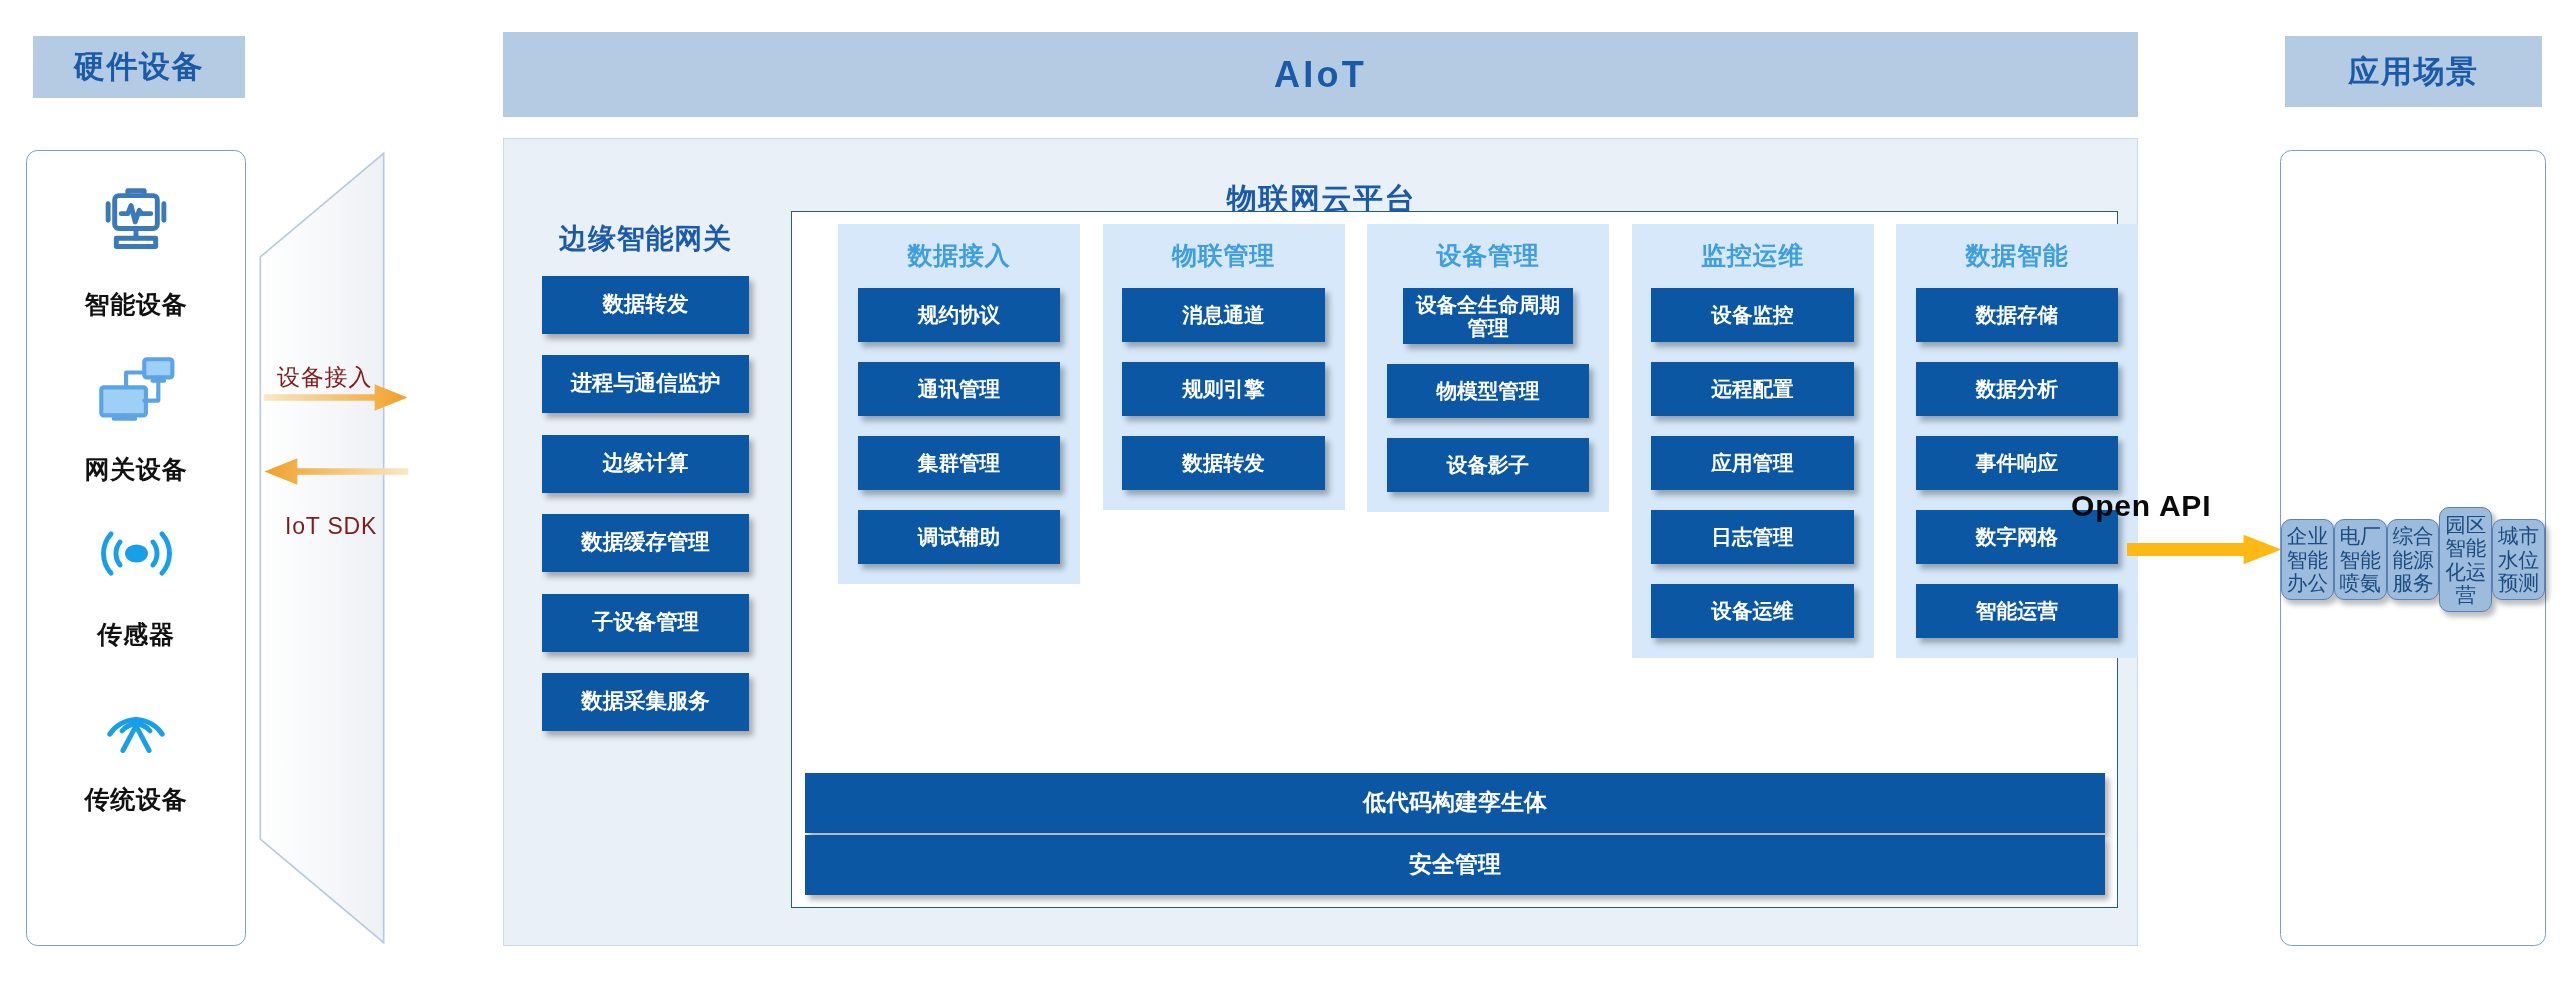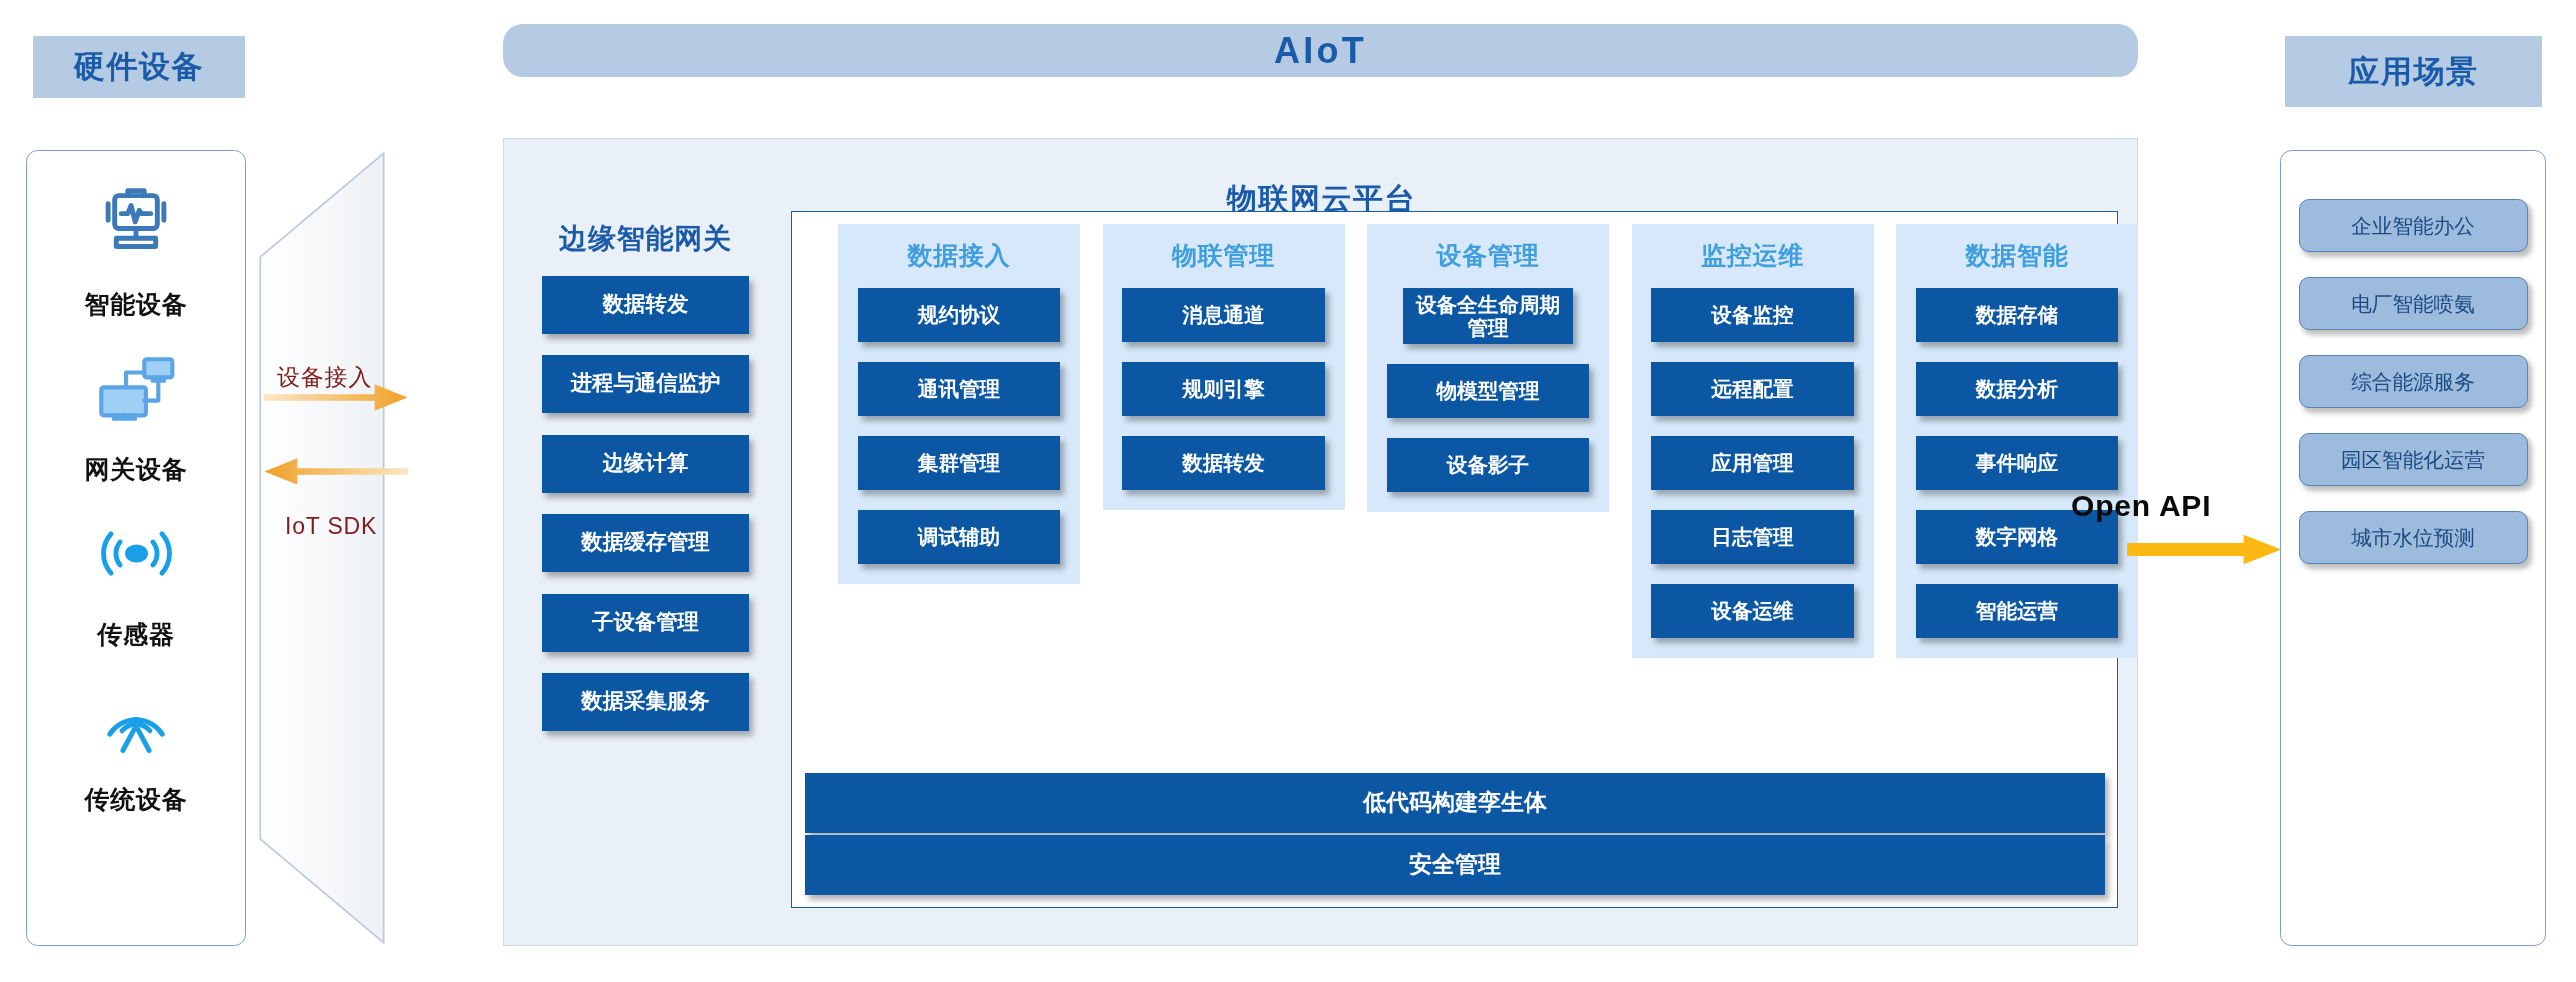--- a/index.html
+++ b/index.html
@@ -9,21 +9,21 @@
   }
   .abs{position:absolute;box-sizing:border-box;}
 
   
   .hdr-chip{
     background:#b4cbe3;color:#1a5aa8;font-weight:bold;
     display:flex;align-items:center;justify-content:center;
     letter-spacing:1.6px;
   }
   .hdr-left{left:33px;top:36px;width:212px;height:62px;font-size:31px;}
-  .hdr-center{left:503px;top:24px;width:1635px;height:53px;font-size:36px;letter-spacing:3.3px;border-radius:20px;}
+  .hdr-center{left:503px;top:32px;width:1635px;height:85px;font-size:36px;letter-spacing:3.3px;}
   .hdr-right{left:2285px;top:36px;width:257px;height:71px;font-size:31px;}
 
   
   .panel-hw{
     left:26px;top:150px;width:220px;height:796px;
     background:#ffffff;border:1.6px solid #7c9ccf;border-radius:11.5px;
     display:flex;flex-direction:column;align-items:center;justify-content:flex-start;
     padding-top:28px;
   }
   .hw-item{display:flex;flex-direction:column;align-items:center;margin-bottom:5px;}
@@ -100,21 +100,21 @@
   
   .openapi-label{
     left:2071px;top:489px;font-size:30px;font-weight:bold;color:#0a0a0a;
     letter-spacing:0.8px;white-space:nowrap;
   }
 
   
   .panel-app{
     left:2280px;top:150px;width:266px;height:796px;
     background:#ffffff;border:1.6px solid #7c9ccf;border-radius:11.5px;
-    display:flex;flex-direction:column;align-items:center;padding-top:48px;
+    display:flex;flex-direction:row;align-items:center;padding-top:48px;
   }
   .app-chip{
     width:229px;min-height:53px;background:#9cbbdd;border:1.6px solid #5b82b5;
     border-radius:10px;color:#1b4a80;font-size:20.6px;
     display:flex;align-items:center;justify-content:center;text-align:center;
     margin-bottom:25px;box-shadow:3.3px 4.1px 5px rgba(0,0,0,0.25);
     line-height:1.14;padding:4.1px 3.3px;box-sizing:border-box;
   }
 </style>
 </head>

